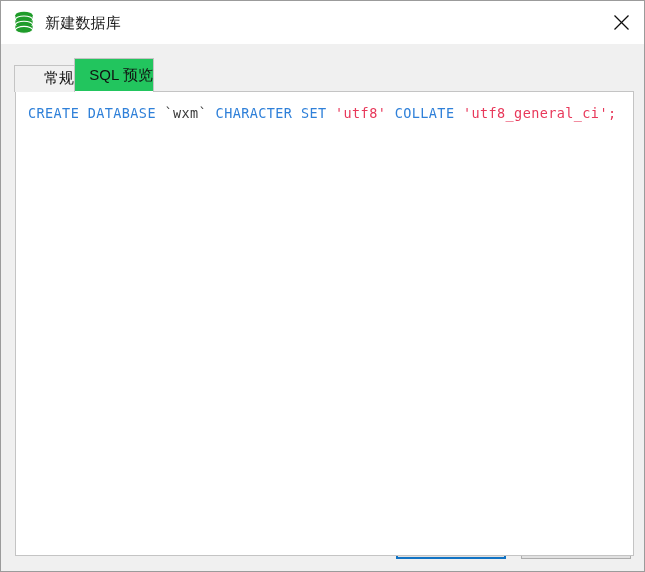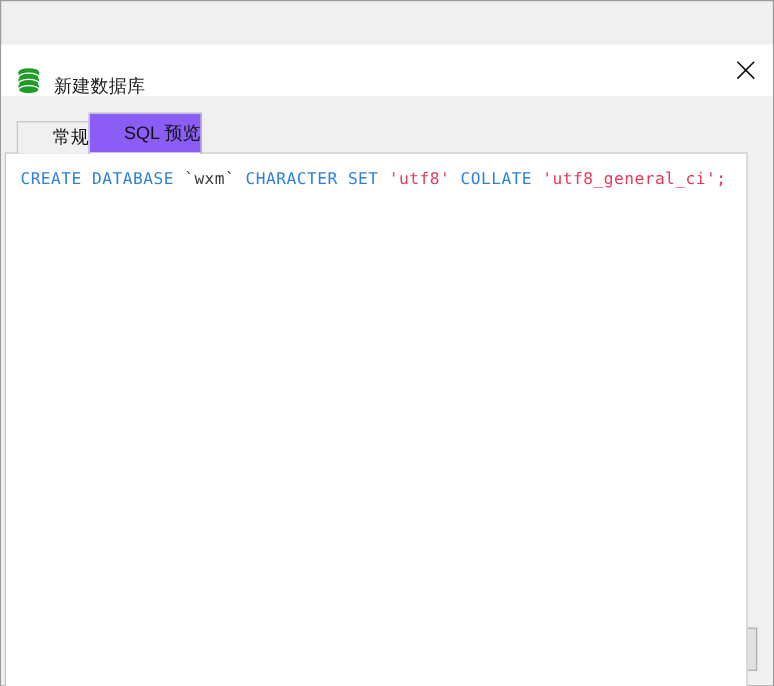--- a/index.html
+++ b/index.html
@@ -28,22 +28,21 @@
     flex-direction: column;
   }
 
   
   .titlebar {
     position: relative;
     height: 43px;
     background: #ffffff;
     flex: 0 0 auto;
     display: flex;
-    align-items: flex-end;
-    margin-top: 36px;
+    align-items: center;
   }
   .title-icon {
     width: 22px;
     height: 24px;
     margin-left: 12px;
     margin-right: 10px;
     flex: 0 0 auto;
     display: block;
   }
   .title-text {
@@ -95,43 +94,43 @@
     background: #f0f0f0;
     border: 1px solid #c4c4c4;
     border-bottom: none;
   }
   .tab.inactive {
     width: 61px;
     height: 27px;
     padding-bottom: 1px;
   }
   .tab.active {
-    width: 94px;
+    width: 80px;
     height: 34px;
     margin-left: -1px;
-    background: #8b5cf6;
+    background: #22c55e;
     border-color: #c4c4c4;
     position: relative;
     z-index: 4;
     margin-top: 28px;
   }
   .tab.active::after {
     content: "";
     position: absolute;
     left: 0;
     right: 0;
     bottom: -1px;
     height: 2px;
     background: #ffffff;
   }
 
   
   .sql-panel {
     position: absolute;
-    left: 3px;
+    left: 14px;
     top: 47px;
     width: 619px;
     height: 465px;
     box-sizing: border-box;
     background: #ffffff;
     border: 1px solid #c4c4c4;
     overflow: hidden;
     z-index: 2;
   }
   .sql-code {

